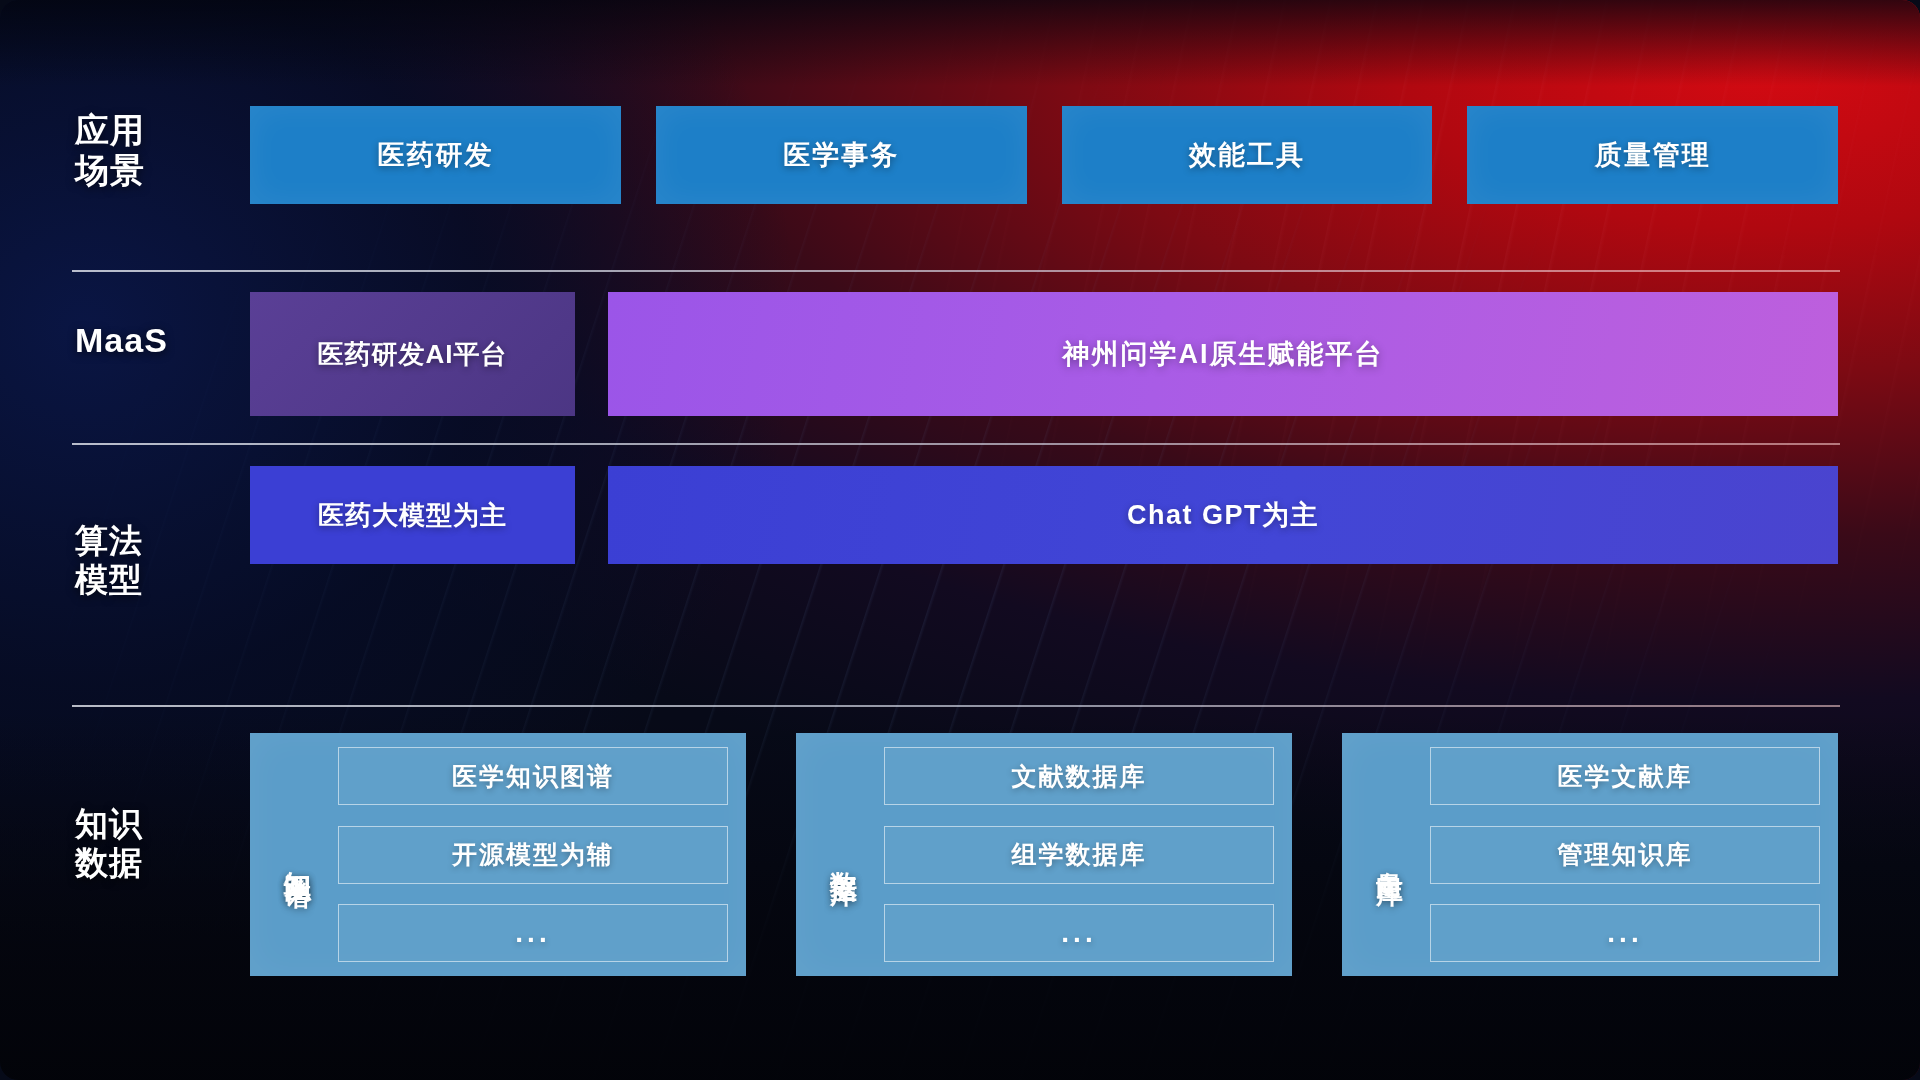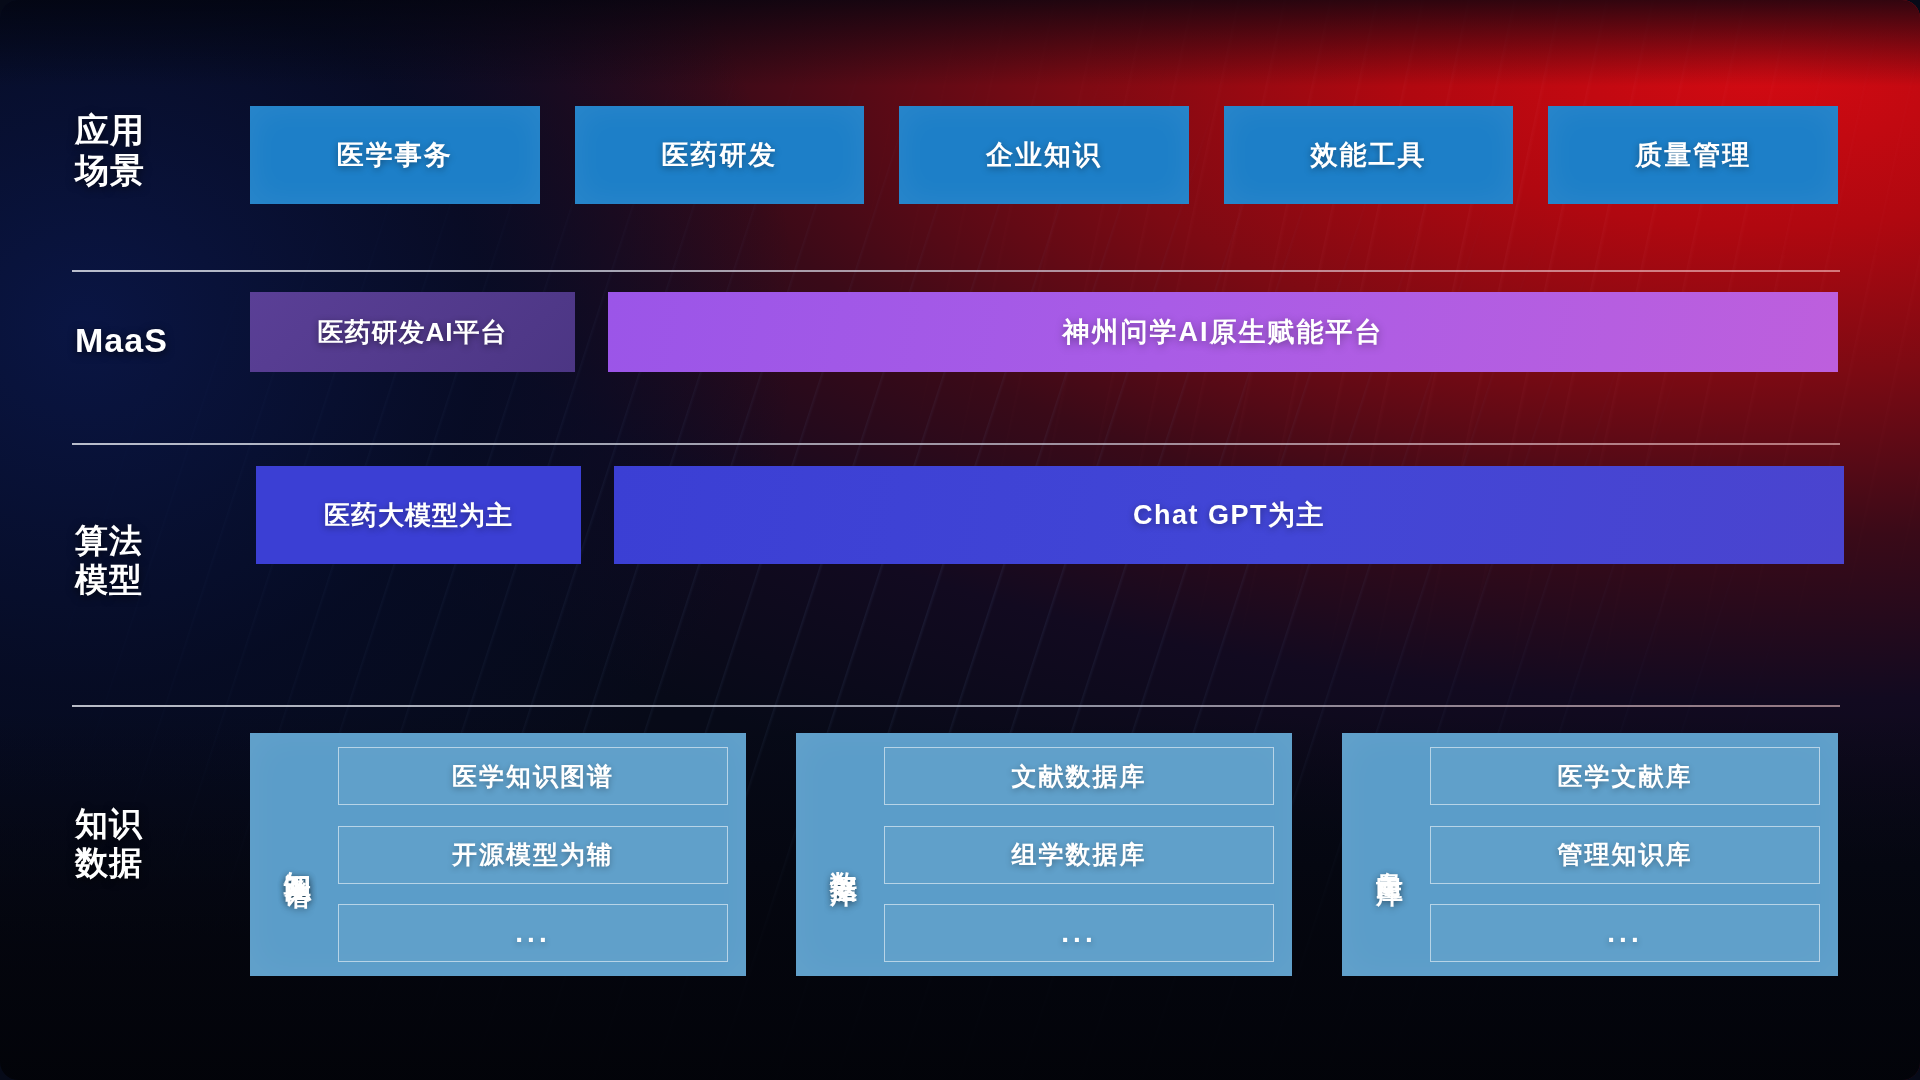--- a/index.html
+++ b/index.html
@@ -52,31 +52,31 @@
   .scen-track{position:absolute;left:250px;top:0;width:1588px;height:98px;
     display:flex;gap:35px;}
   .scen-box{flex:1;background:#1d7fc8;display:flex;align-items:center;justify-content:center;
     color:#fff;font-size:27px;font-weight:bold;letter-spacing:2px;
     box-shadow:inset 0 0 34px rgba(255,255,255,.07);
     text-shadow:0 2px 7px rgba(0,0,0,.38);}
   .scen-box::after{content:"";position:absolute;}
 
   
   #row-maas{top:292px;height:112px;}
-  .maas-track{position:absolute;left:250px;top:0;width:1588px;height:80px;display:flex;gap:33px;}
+  .maas-track{position:absolute;left:250px;top:0;width:1588px;height:124px;display:flex;gap:33px;}
   .maas-left{width:325px;background:linear-gradient(135deg,#5a3f96 0%,#4c3684 100%);
     display:flex;align-items:center;justify-content:center;
     color:#fff;font-size:26px;font-weight:bold;letter-spacing:1px;text-shadow:0 2px 7px rgba(0,0,0,.45);}
   .maas-right{flex:1;background:linear-gradient(100deg,#9b55e8 0%,#a95ce6 45%,#bd5fdd 100%);
     display:flex;align-items:center;justify-content:center;
     color:#fff;font-size:27px;font-weight:bold;letter-spacing:2px;text-shadow:0 2px 8px rgba(0,0,0,.35);}
 
   
   #row-algo{top:466px;height:212px;padding-left:28px;}
-  .algo-sub{position:absolute;left:256px;width:1588px;height:98px;display:flex;gap:33px;}
+  .algo-sub{position:absolute;left:250px;width:1588px;height:98px;display:flex;gap:33px;}
   .algo-sub.top{top:0;}
   .algo-sub.bottom{top:114px;}
   .algo-left{width:325px;background:#3b3fd4;display:flex;align-items:center;justify-content:center;
     color:#fff;font-size:26px;font-weight:bold;letter-spacing:1px;text-shadow:0 2px 7px rgba(0,0,0,.4);}
   .algo-right{flex:1;background:linear-gradient(100deg,#3b3fd4 0%,#4246d6 55%,#4a44cf 100%);
     display:flex;align-items:center;justify-content:center;
     color:#fff;font-size:27px;font-weight:bold;letter-spacing:1.5px;text-shadow:0 2px 7px rgba(0,0,0,.35);}
 
   
   #row-know{top:733px;height:243px;}
@@ -116,23 +116,22 @@
   <div class="noise"></div>
 
   <div class="faint-mark">向量库</div>
 
   <div class="row" id="row-scenarios">
     <div class="rowlabel lbl-xl" style="top:4px;">
       <div>应用</div>
       <div>场景</div>
     </div>
     <div class="scen-track">
+      <div class="scen-box">医药研发</div>
       <div class="scen-box">医学事务</div>
-      <div class="scen-box">医药研发</div>
-      <div class="scen-box">企业知识</div>
       <div class="scen-box">效能工具</div>
       <div class="scen-box">质量管理</div>
     </div>
   </div>
   <div class="sep" style="top:270px;"></div>
 
   <div class="row" id="row-maas">
     <div class="rowlabel lbl-xl" style="top:28px;">MaaS</div>
     <div class="maas-track">
       <div class="maas-left">医药研发AI平台</div>

